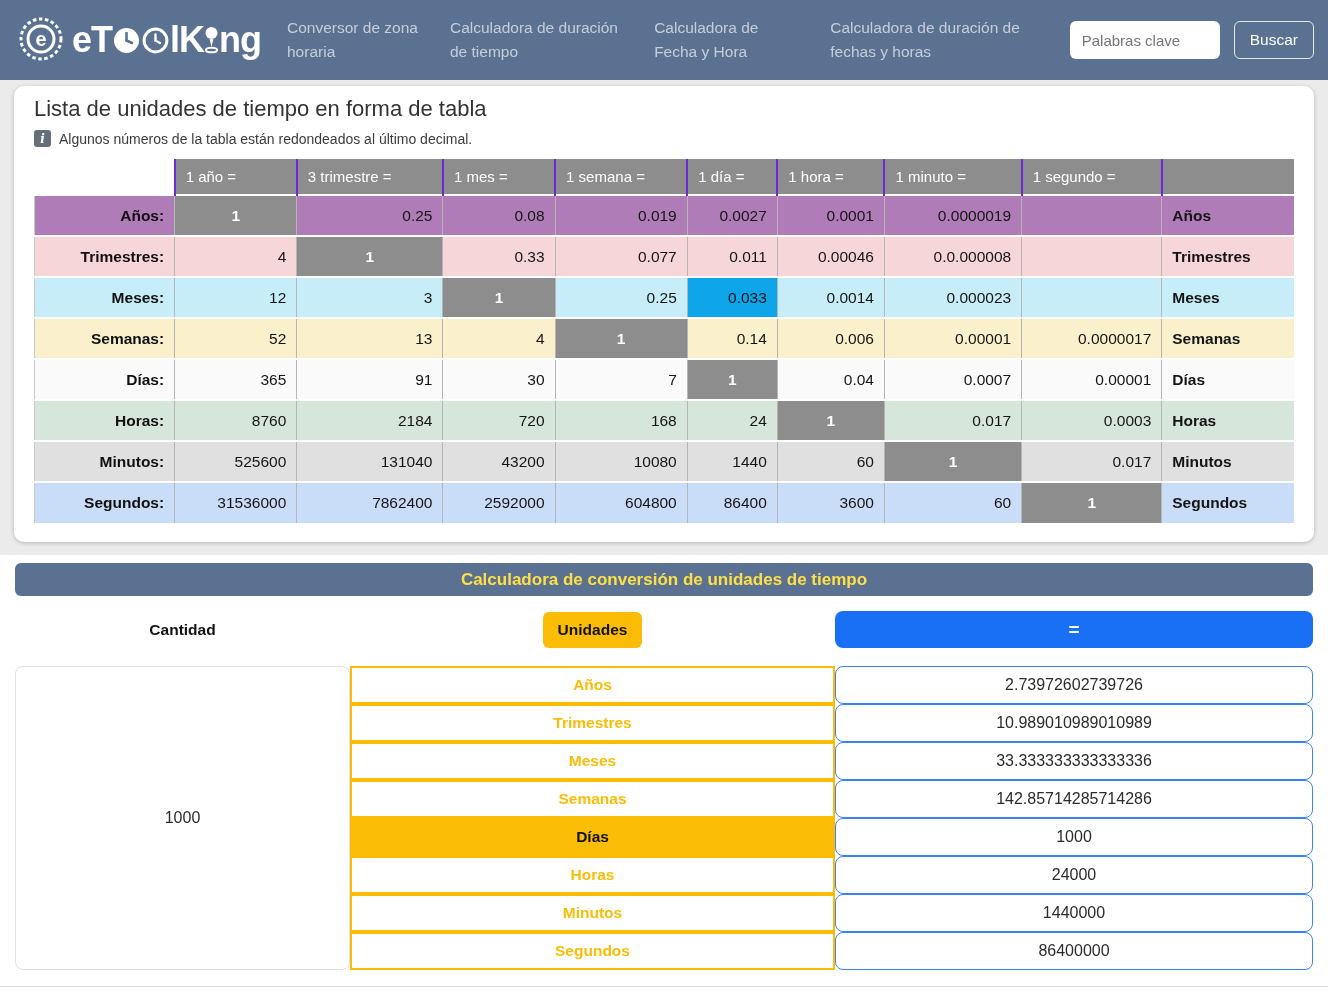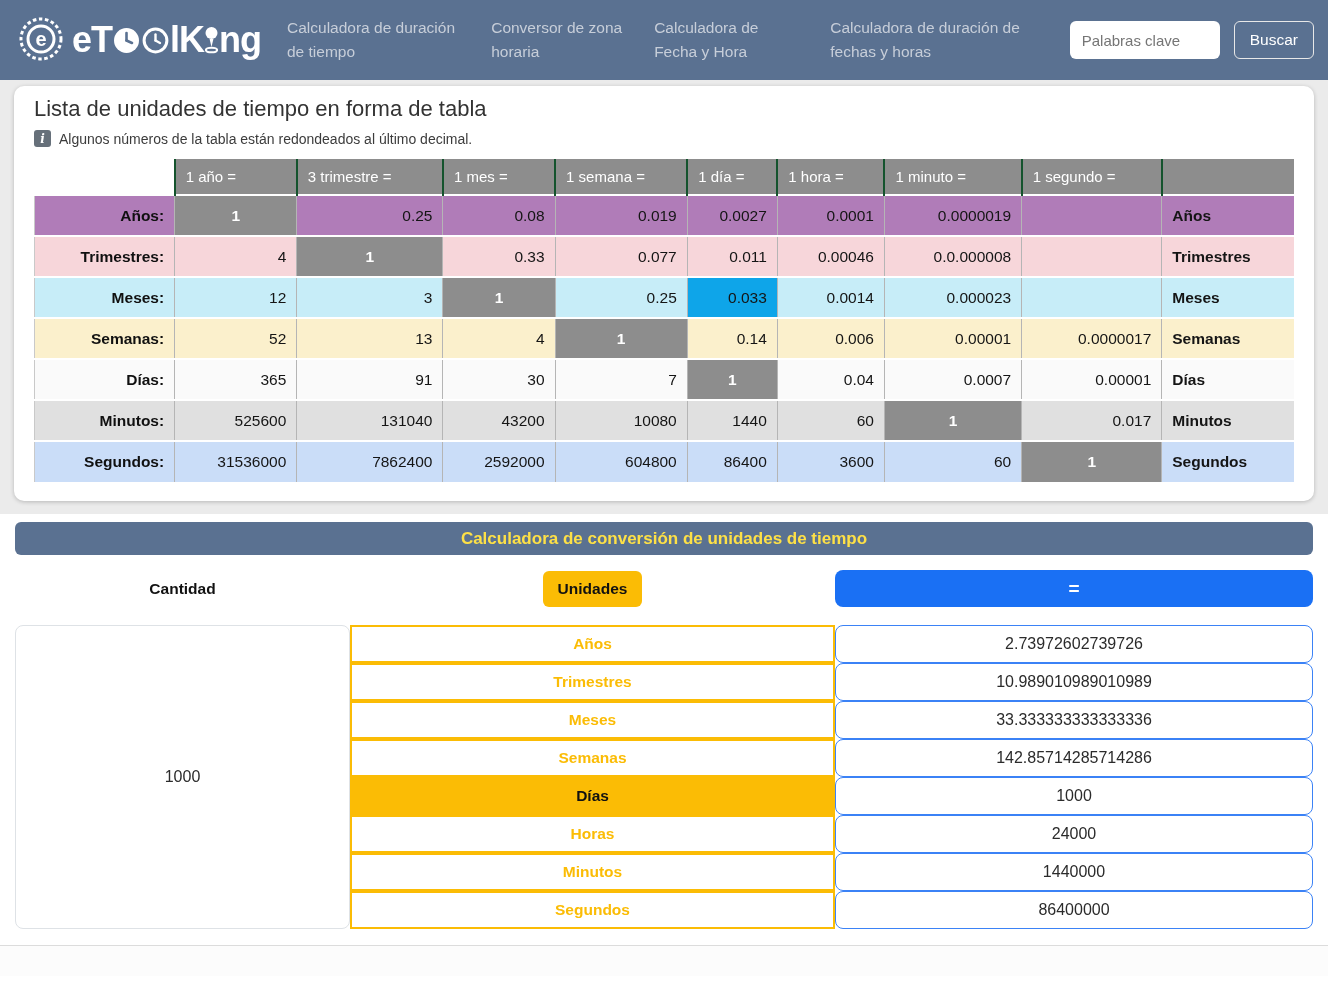--- a/index.html
+++ b/index.html
@@ -42,21 +42,21 @@
   .page-title{ font-size:22px; font-weight:500; color:#333; margin:2px 0 8px; }
   .note{ display:flex; align-items:center; gap:8px; font-size:14px; color:#3c3c3c; margin-bottom:12px; }
   .info-icon{
     width:17px; height:17px; background:#66707a; color:#fff; border-radius:3px;
     font-family:"DejaVu Serif",serif; font-style:italic; font-weight:700; font-size:12px;
     display:inline-flex; align-items:center; justify-content:center;
   }
   table.units-table{ border-collapse:collapse; width:100%; table-layout:fixed; }
   .units-table th{
     background:var(--table-header-gray,#8d8d8d); color:#fff; font-weight:400;
-    text-align:left; padding:8px 10px; font-size:15px; border-left:2px solid #14532d;
+    text-align:left; padding:8px 10px; font-size:15px; border-left:2px solid #6d28d9;
     height:36px;
   }
   .units-table th:first-child{ background:transparent; border-left:none; }
   .units-table td{
     height:41px; padding:0 10px; font-size:15.5px; color:#151515;
     border-left:1px solid #b5b5b5; border-top:2px solid #fff; border-bottom:1px solid #fff;
   }
   .units-table td:first-child{ border-left:1px solid #c9c9c9; }
   .units-table td.row-label{ font-weight:700; text-align:right; color:#101010; }
   .units-table td.num{ text-align:right; }
@@ -138,22 +138,22 @@
       <svg width="13" height="30" viewBox="0 0 13 30">
         <circle cx="6.5" cy="8" r="6" fill="#fff"></circle>
         <path d="M4.6 14 L8.4 14 L6.5 22 Z" fill="#fff"></path>
         <ellipse cx="6.5" cy="25" rx="5.6" ry="2.3" fill="none" stroke="#fff" stroke-width="2"></ellipse>
       </svg>
       <span>ng</span>
     </span>
   </div>
 
   <nav class="main-nav">
+      <div class="nav-item">Conversor de zona horaria</div>
       <div class="nav-item">Calculadora de duración de tiempo</div>
-      <div class="nav-item">Conversor de zona horaria</div>
       <div class="nav-item">Calculadora de Fecha y Hora</div>
       <div class="nav-item">Calculadora de duración de fechas y horas</div>
     </nav>
 
   <div class="search-box">
     <input class="search-input" type="text" placeholder="Palabras clave" style="">
     <button class="search-btn">Buscar</button>
   </div>
 </header>
 
@@ -244,20 +244,32 @@
             <td class="row-label" style="background: rgb(250, 250, 250);">Días:</td>
             <td class="num" style="background: rgb(250, 250, 250);">365</td>
             <td class="num" style="background: rgb(250, 250, 250);">91</td>
             <td class="num" style="background: rgb(250, 250, 250);">30</td>
             <td class="num" style="background: rgb(250, 250, 250);">7</td>
             <td class="diag">1</td>
             <td class="num" style="background: rgb(250, 250, 250);">0.04</td>
             <td class="num" style="background: rgb(250, 250, 250);">0.0007</td>
             <td class="num" style="background: rgb(250, 250, 250);">0.00001</td>
             <td class="end-label" style="background: rgb(250, 250, 250);">Días</td>
+          </tr>
+          <tr>
+            <td class="row-label" style="background: rgb(214, 230, 218);">Horas:</td>
+            <td class="num" style="background: rgb(214, 230, 218);">8760</td>
+            <td class="num" style="background: rgb(214, 230, 218);">2184</td>
+            <td class="num" style="background: rgb(214, 230, 218);">720</td>
+            <td class="num" style="background: rgb(214, 230, 218);">168</td>
+            <td class="num" style="background: rgb(214, 230, 218);">24</td>
+            <td class="diag">1</td>
+            <td class="num" style="background: rgb(214, 230, 218);">0.017</td>
+            <td class="num" style="background: rgb(214, 230, 218);">0.0003</td>
+            <td class="end-label" style="background: rgb(214, 230, 218);">Horas</td>
           </tr>
           <tr>
             <td class="row-label" style="background: rgb(224, 224, 224);">Minutos:</td>
             <td class="num" style="background: rgb(224, 224, 224);">525600</td>
             <td class="num" style="background: rgb(224, 224, 224);">131040</td>
             <td class="num" style="background: rgb(224, 224, 224);">43200</td>
             <td class="num" style="background: rgb(224, 224, 224);">10080</td>
             <td class="num" style="background: rgb(224, 224, 224);">1440</td>
             <td class="num" style="background: rgb(224, 224, 224);">60</td>
             <td class="diag">1</td>

